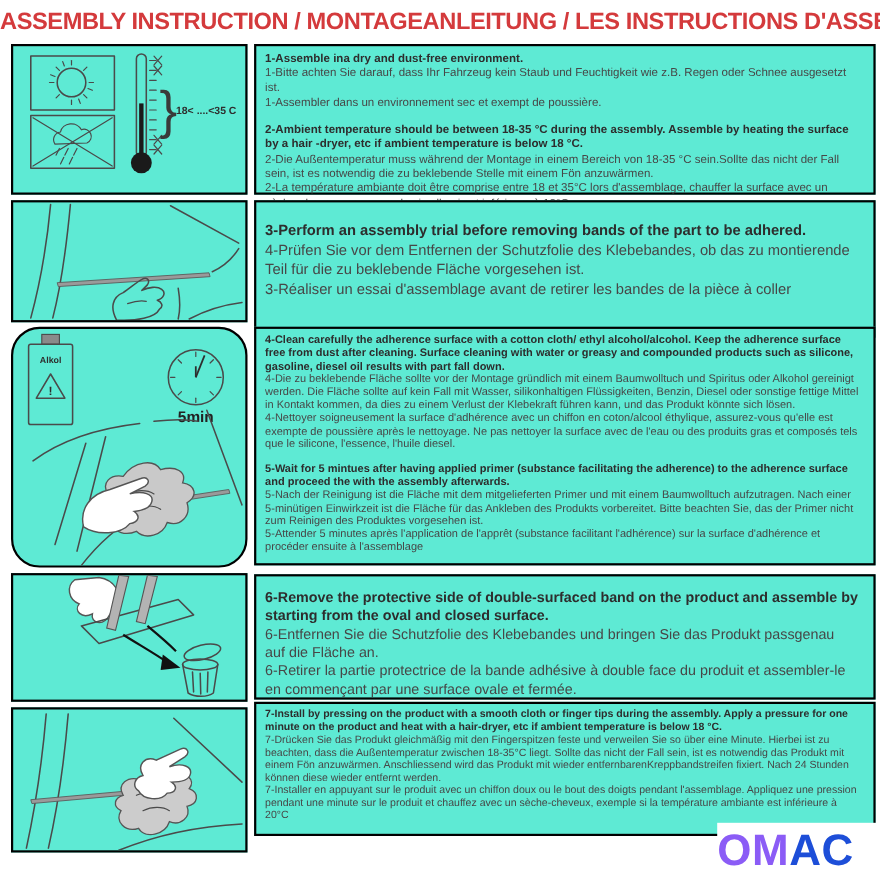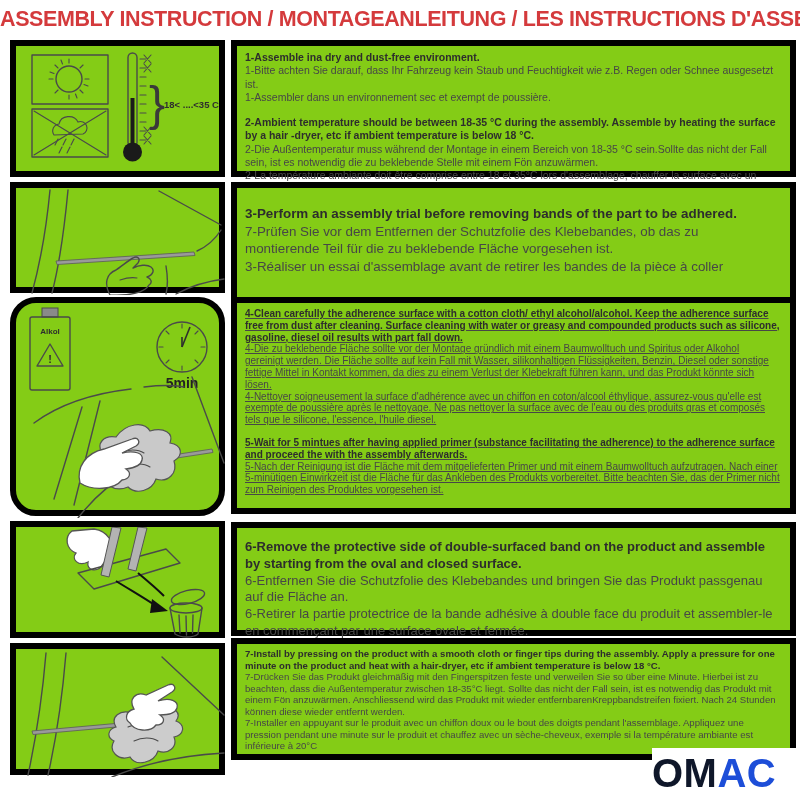--- a/index.html
+++ b/index.html
@@ -1,37 +1,37 @@
 <!DOCTYPE html>
 <html><head>
 <meta charset="utf-8">
 <style>
   html,body{margin:0;padding:0;background:#ffffff;}
   .page{position:relative;width:800px;height:800px;background:#fff;overflow:hidden;
         font-family:"Liberation Sans","DejaVu Sans",sans-serif;}
   .title{position:absolute;top:7px;left:0;width:800px;text-align:center;
          font-size:21.5px;font-weight:bold;letter-spacing:-0.4px;color:#d43a3c;white-space:nowrap;}
-  .box{position:absolute;box-sizing:border-box;border:6px solid #000000;background:#84cc16;}
+  .box{position:absolute;box-sizing:border-box;border:2px solid #000000;background:#5eead4;}
   .cell-left{left:10px;width:215px;}
   .cell-right{left:231px;width:565px;color:#474747;}
   .cell-right p{margin:0;}
   p.en{font-weight:bold;color:#2d2d2d;}
   .r1{font-size:10.5px;line-height:13.3px;padding:5px 12px 0 8px;}
   .r2{font-size:13.4px;line-height:17.6px;padding:17px 14px 0 8px;}
-  .r3{font-size:10px;line-height:11.8px;padding:5px 10px 0 8px;text-decoration:underline;}
+  .r3{font-size:10px;line-height:11.8px;padding:5px 10px 0 8px;}
   .r4{font-size:13px;line-height:16.8px;padding:11px 14px 4px 8px;}
   .r5{font-size:9.6px;line-height:11.5px;padding:4px 10px 0 8px;}
   .gap1{height:12px;} .gap3{height:11px;}
   svg{display:block;}
   .sk{stroke:#4a4a4a;stroke-width:1.4;fill:none;stroke-linecap:round;stroke-linejoin:round;}
   .skt{stroke:#4a4a4a;stroke-width:1.1;fill:none;stroke-linecap:round;}
   .logo{position:absolute;left:652px;top:748px;width:146px;height:50px;background:#fff;
         display:flex;align-items:center;justify-content:flex-start;z-index:3;
         font-size:40px;font-weight:bold;letter-spacing:0.5px;line-height:1;}
-  .logo .lb{color:#0f172a;} .logo .lr{color:#1d4ed8;}
+  .logo .lb{color:#8b5cf6;} .logo .lr{color:#1d4ed8;}
 </style>
 </head>
 <body>
 
 <div class="page">
 
   <div class="title">ASSEMBLY INSTRUCTION / MONTAGEANLEITUNG / LES INSTRUCTIONS D'ASSEMBLAGE</div>
 
   <div class="box cell-left" style="top:40px;height:137px;">
     <svg viewBox="0 0 211 133" width="211" height="133">
@@ -115,21 +115,21 @@
       </g>
       <polygon points="40,73 178,64 179,67.5 41,76.5" fill="#9a9a9a" stroke="#5a5a5a" stroke-width="0.8"></polygon>
       <path class="sk" fill="#ffffff" d="M94,107 C88,96 90,86 100,82 C106,78 113,72 117,70 C121,67.5 125,70 122,75 L117,80
            C123,77 131,76 135,79 C139,82 137,87 131,89 C135,90.5 137,94.5 133,97
            C129,105 112,108 94,107 Z"></path>
       <path class="skt" d="M104,92 C110,90 116,89 121,90"></path>
     </svg>
   </div>
   <div class="box cell-right r2" style="top:182px;height:125px;">
     <p class="en">3-Perform an assembly trial before removing bands of the part to be adhered.</p>
-    <p>7-Prüfen Sie vor dem Entfernen der Schutzfolie des Klebebandes, ob das zu montierende Teil für die zu beklebende Fläche vorgesehen ist.</p>
+    <p>4-Prüfen Sie vor dem Entfernen der Schutzfolie des Klebebandes, ob das zu montierende Teil für die zu beklebende Fläche vorgesehen ist.</p>
     <p>3-Réaliser un essai d'assemblage avant de retirer les bandes de la pièce à coller</p>
   </div>
 
   <div class="box cell-left" style="top:297px;height:219px;border-radius:26px;">
     <svg viewBox="0 0 211 215" width="211" height="215">
       <g>
         <rect x="26" y="5" width="16" height="9" fill="#8a8a8a" stroke="#4a4a4a" stroke-width="1"></rect>
         <rect class="sk" x="14" y="14" width="40" height="73" rx="2"></rect>
         <text x="34" y="31" font-size="8" font-weight="bold" fill="#2e2e2e" text-anchor="middle">Alkol</text>
         <path class="sk" d="M34,41 L47,63 L21,63 Z"></path>
@@ -169,20 +169,21 @@
                C98,187 76,188 64,180 Z" fill="#ffffff" stroke="#555" stroke-width="1.3"></path>
     </svg>
   </div>
   <div class="box cell-right r3" style="top:297px;height:217px;">
     <p class="en">4-Clean carefully the adherence surface with a cotton cloth/ ethyl alcohol/alcohol. Keep the adherence surface free from dust after cleaning. Surface cleaning with water or greasy and compounded products such as silicone, gasoline, diesel oil results with part fall down.</p>
     <p>4-Die zu beklebende Fläche sollte vor der Montage gründlich mit einem Baumwolltuch und Spiritus oder Alkohol gereinigt werden. Die Fläche sollte auf kein Fall mit Wasser, silikonhaltigen Flüssigkeiten, Benzin, Diesel oder sonstige fettige Mittel in Kontakt kommen, da dies zu einem Verlust der Klebekraft führen kann, und das Produkt könnte sich lösen.</p>
     <p>4-Nettoyer soigneusement la surface d'adhérence avec un chiffon en coton/alcool éthylique, assurez-vous qu'elle est exempte de poussière après le nettoyage. Ne pas nettoyer la surface avec de l'eau ou des produits gras et composés tels que le silicone, l'essence, l'huile diesel.</p>
     <div class="gap3"></div>
     <p class="en">5-Wait for 5 mintues after having applied primer (substance facilitating the adherence) to the adherence surface and proceed the with the assembly afterwards.</p>
     <p>5-Nach der Reinigung ist die Fläche mit dem mitgelieferten Primer und mit einem Baumwolltuch aufzutragen. Nach einer 5-minütigen Einwirkzeit ist die Fläche für das Ankleben des Produkts vorbereitet. Bitte beachten Sie, das der Primer nicht zum Reinigen des Produktes vorgesehen ist.</p>
+    <p>5-Attender 5 minutes après l'application de l'apprêt (substance facilitant l'adhérence) sur la surface d'adhérence et procéder ensuite à l'assemblage</p>
   </div>
 
   <div class="box cell-left" style="top:521px;height:117px;">
     <svg viewBox="0 0 211 113" width="211" height="113">
       <path d="M56,4 C48,10 50,22 60,26 C55,32 62,40 72,35 C70,44 82,46 87,37 L94,27 C100,17 92,4 78,2 Z" fill="#ffffff" stroke="#555" stroke-width="1.3"></path>
       <polygon class="sk" points="62,46 150,22 164,36 78,62" fill="#fff"></polygon>
       <polygon points="96,0 105,1 93,50 85,48" fill="#b3b3b3" stroke="#555" stroke-width="1"></polygon>
       <polygon points="122,0 131,1 120,44 112,42" fill="#b3b3b3" stroke="#555" stroke-width="1"></polygon>
       <g>
         <path d="M100,54 C116,64 130,72 140,79" stroke="#111" stroke-width="2" fill="none"></path>

